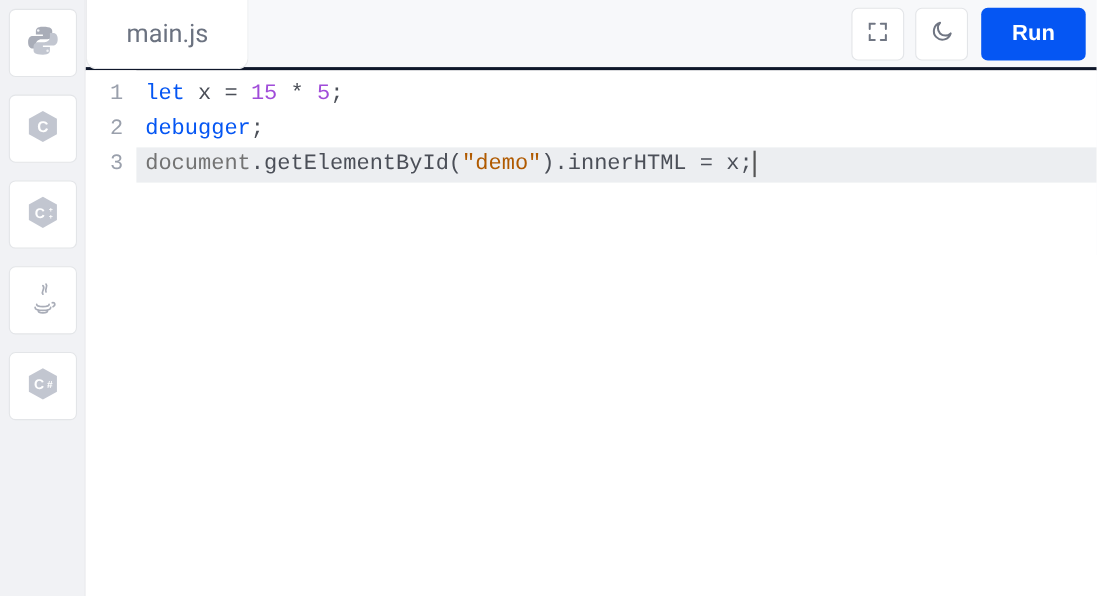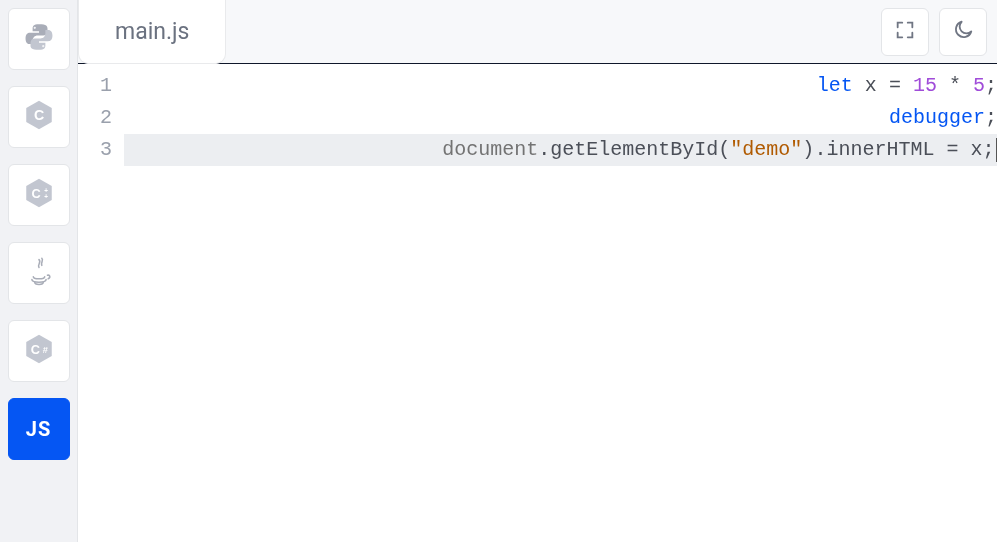--- a/index.html
+++ b/index.html
@@ -52,21 +52,21 @@
       flex: 1;
       display: flex;
       flex-direction: column;
       background: #fff;
     }
 
     
     .toolbar {
       height: 64px;
       background: #f7f8fa;
-      border-bottom: 1px solid #0f172a;
+      border-bottom: 3px solid #0f172a;
       display: flex;
       align-items: center;
       padding: 0 10px 0 0;
     }
     .tab {
       height: 64px;
       background: #fff;
       border: 1px solid #e9eaec;
       border-top: none;
       border-radius: 0 0 10px 10px;
@@ -128,21 +128,20 @@
     .code {
       flex: 1;
       padding-top: 6px;
       white-space: pre;
       color: #383a42;
     }
     .code-line {
       height: 32px;
       padding-left: 8px;
       position: relative;
-      text-align: right;
     }
     .code-line.active-line {
       background: #eceef1;
     }
     .cursor {
       display: inline-block;
       width: 1.5px;
       height: 24px;
       background: #555;
       vertical-align: middle;
@@ -210,23 +209,20 @@
   <div class="sidebar-item">
     <span>
       <svg viewBox="0 0 48 48">
         <polygon points="24,4 42,14 42,34 24,44 6,34 6,14" fill="#c2c6d0"></polygon>
         <text x="19" y="31" text-anchor="middle" font-size="18" font-weight="700" fill="#fff" font-family="Arial">C</text>
         <text x="33" y="29" text-anchor="middle" font-size="13" font-weight="700" fill="#fff" font-family="Arial">#</text>
       </svg>
     </span>
   </div>
 
-  <div class="sidebar-item active">
-    <span class="txt">JS</span>
-  </div>
 
 </div>
 
 <div class="main">
 
   <div class="toolbar">
     <div class="tab">
       <span class="tab-label">main.js</span>
     </div>
     <div class="toolbar-spacer"></div>
@@ -240,20 +236,21 @@
         </svg>
       </span>
     </button>
     <button class="toolbar-btn" title="Toggle theme">
       <span>
         <svg viewBox="0 0 24 24" fill="none" stroke-width="2" stroke-linecap="round" stroke-linejoin="round">
           <path d="M21 13.5A8.5 8.5 0 1 1 10.5 3a7 7 0 0 0 10.5 10.5z"></path>
         </svg>
       </span>
     </button>
+    <button class="run-btn">Run</button>
   </div>
 
   <div class="editor">
     <div class="gutter">
       <div>1</div>
       <div>2</div>
       <div>3</div>
     </div>
     <div class="code" id="code-content"><div class="code-line"><span class="tok-keyword">let</span><span> </span><span class="tok-ident">x</span><span> </span><span class="tok-op">=</span><span> </span><span class="tok-number">15</span><span> </span><span class="tok-op">*</span><span> </span><span class="tok-number">5</span><span class="tok-punct">;</span></div><div class="code-line"><span class="tok-keyword">debugger</span><span class="tok-punct">;</span></div><div class="code-line active-line"><span class="tok-builtin">document</span><span class="tok-punct">.</span><span class="tok-ident">getElementById</span><span class="tok-punct">(</span><span class="tok-string">"demo"</span><span class="tok-punct">)</span><span class="tok-punct">.</span><span class="tok-ident">innerHTML</span><span> </span><span class="tok-op">=</span><span> </span><span class="tok-ident">x</span><span class="tok-punct">;</span><span class="cursor"></span></div></div>
   </div>

